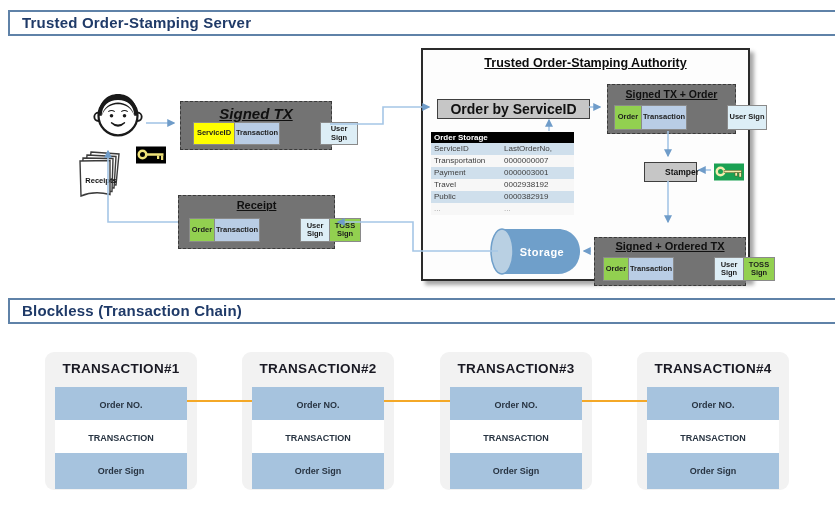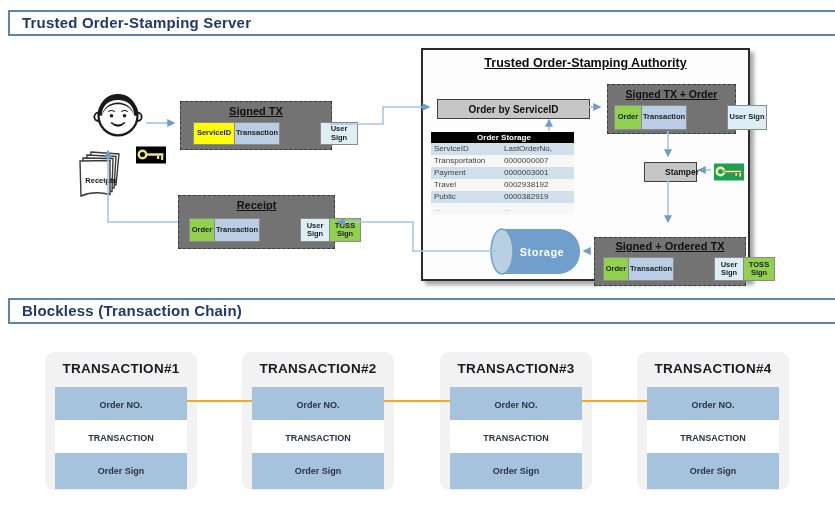--- a/index.html
+++ b/index.html
@@ -26,21 +26,21 @@
   .authority{position:absolute;left:421px;top:48px;width:329px;height:233px;background:#fdfdfd;
              border:2px solid #2b2b2b;box-shadow:4px 4px 4px rgba(0,0,0,.35);box-sizing:border-box;}
   .auth-title{position:absolute;left:0;right:0;top:6px;text-align:center;font-weight:bold;
               font-size:12.5px;color:#0c0c0c;}
   .auth-title span{text-decoration:underline;}
   .gray-btn{position:absolute;background:#c6c6c6;border:1.2px solid #3f3f3f;display:flex;
             align-items:center;justify-content:center;font-weight:bold;color:#101010;
             box-sizing:border-box;}
   
   .ostable{position:absolute;left:8px;top:82px;width:143px;font-size:8px;color:#3d3d3d;}
-  .os-head{height:11px;line-height:11px;background:#000;color:#fff;font-weight:bold;padding-left:3px;text-align:center;}
+  .os-head{height:11px;line-height:11px;background:#000;color:#fff;font-weight:bold;padding-left:3px;}
   .orow{display:flex;height:12px;line-height:12px;}
   .orow.alt{background:#cfdfec;} .orow.plain{background:#f7f7f7;}
   .orow.dots{color:#999;}
   .ocell-l{width:70px;padding-left:3px;} .ocell-r{width:70px;}
   
   .storage-wrap{position:absolute;left:67px;top:178px;width:92px;height:47px;}
   .storage-label{position:absolute;left:12px;right:0;top:0;bottom:0;display:flex;align-items:center;
                  justify-content:center;color:#fff;font-weight:bold;font-size:11px;letter-spacing:.5px;}
   
   .card{position:absolute;top:352px;width:152px;height:138px;background:#f2f2f2;border-radius:9px;}
@@ -88,21 +88,21 @@
 
   <svg class="abs" style="left:136px;top:146px;" width="30" height="18" viewBox="0 0 60 34">
     <rect x="0" y="0" width="60" height="34" fill="#000000"></rect>
     <circle cx="13" cy="16" r="7.5" fill="none" stroke="#efe27a" stroke-width="5"></circle>
     <rect x="20" y="13.5" width="35" height="5" fill="#efe27a"></rect>
     <rect x="42" y="18" width="4.5" height="7" fill="#efe27a"></rect>
     <rect x="50" y="18" width="4.5" height="9" fill="#efe27a"></rect>
   </svg>
 
   <div class="dashed" style="left:180px;top:101px;width:150px;height:47px;">
-    <div class="btitle" style="top:3px;font-size:11px;">
+    <div class="btitle" style="top:3px;font-size:15px;font-style:italic;">
       <span>Signed TX</span>
     </div>
     <div class="cells" style="left:12px;top:20px;height:23px;">
       <div class="cell c-yellow" style="width:42px;">ServiceID</div>
       <div class="cell c-blue" style="width:46px;">Transaction</div>
       <div class="cell c-lblue" style="width:38px;">User Sign</div>
     </div>
   </div>
 
   <div class="dashed" style="left:178px;top:195px;width:155px;height:52px;">
@@ -115,21 +115,21 @@
       <div class="cell c-lblue" style="width:30px;">User Sign</div>
       <div class="cell c-green" style="width:32px;">TOSS Sign</div>
     </div>
   </div>
 
   <div class="authority">
     <div class="auth-title">
       <span>Trusted Order-Stamping Authority</span>
     </div>
 
-    <div class="gray-btn" style="left:14px;top:49px;width:153px;height:20px;font-size:10px;">Order by ServiceID</div>
+    <div class="gray-btn" style="left:14px;top:49px;width:153px;height:20px;font-size:14px;">Order by ServiceID</div>
 
     <div class="ostable">
       <div class="os-head">Order Storage</div>
       <div class="orow alt">
         <span class="ocell-l">ServiceID</span>
         <span class="ocell-r">LastOrderNo,</span>
       </div>
       <div class="orow plain">
         <span class="ocell-l">Transportation</span>
         <span class="ocell-r">0000000007</span>

